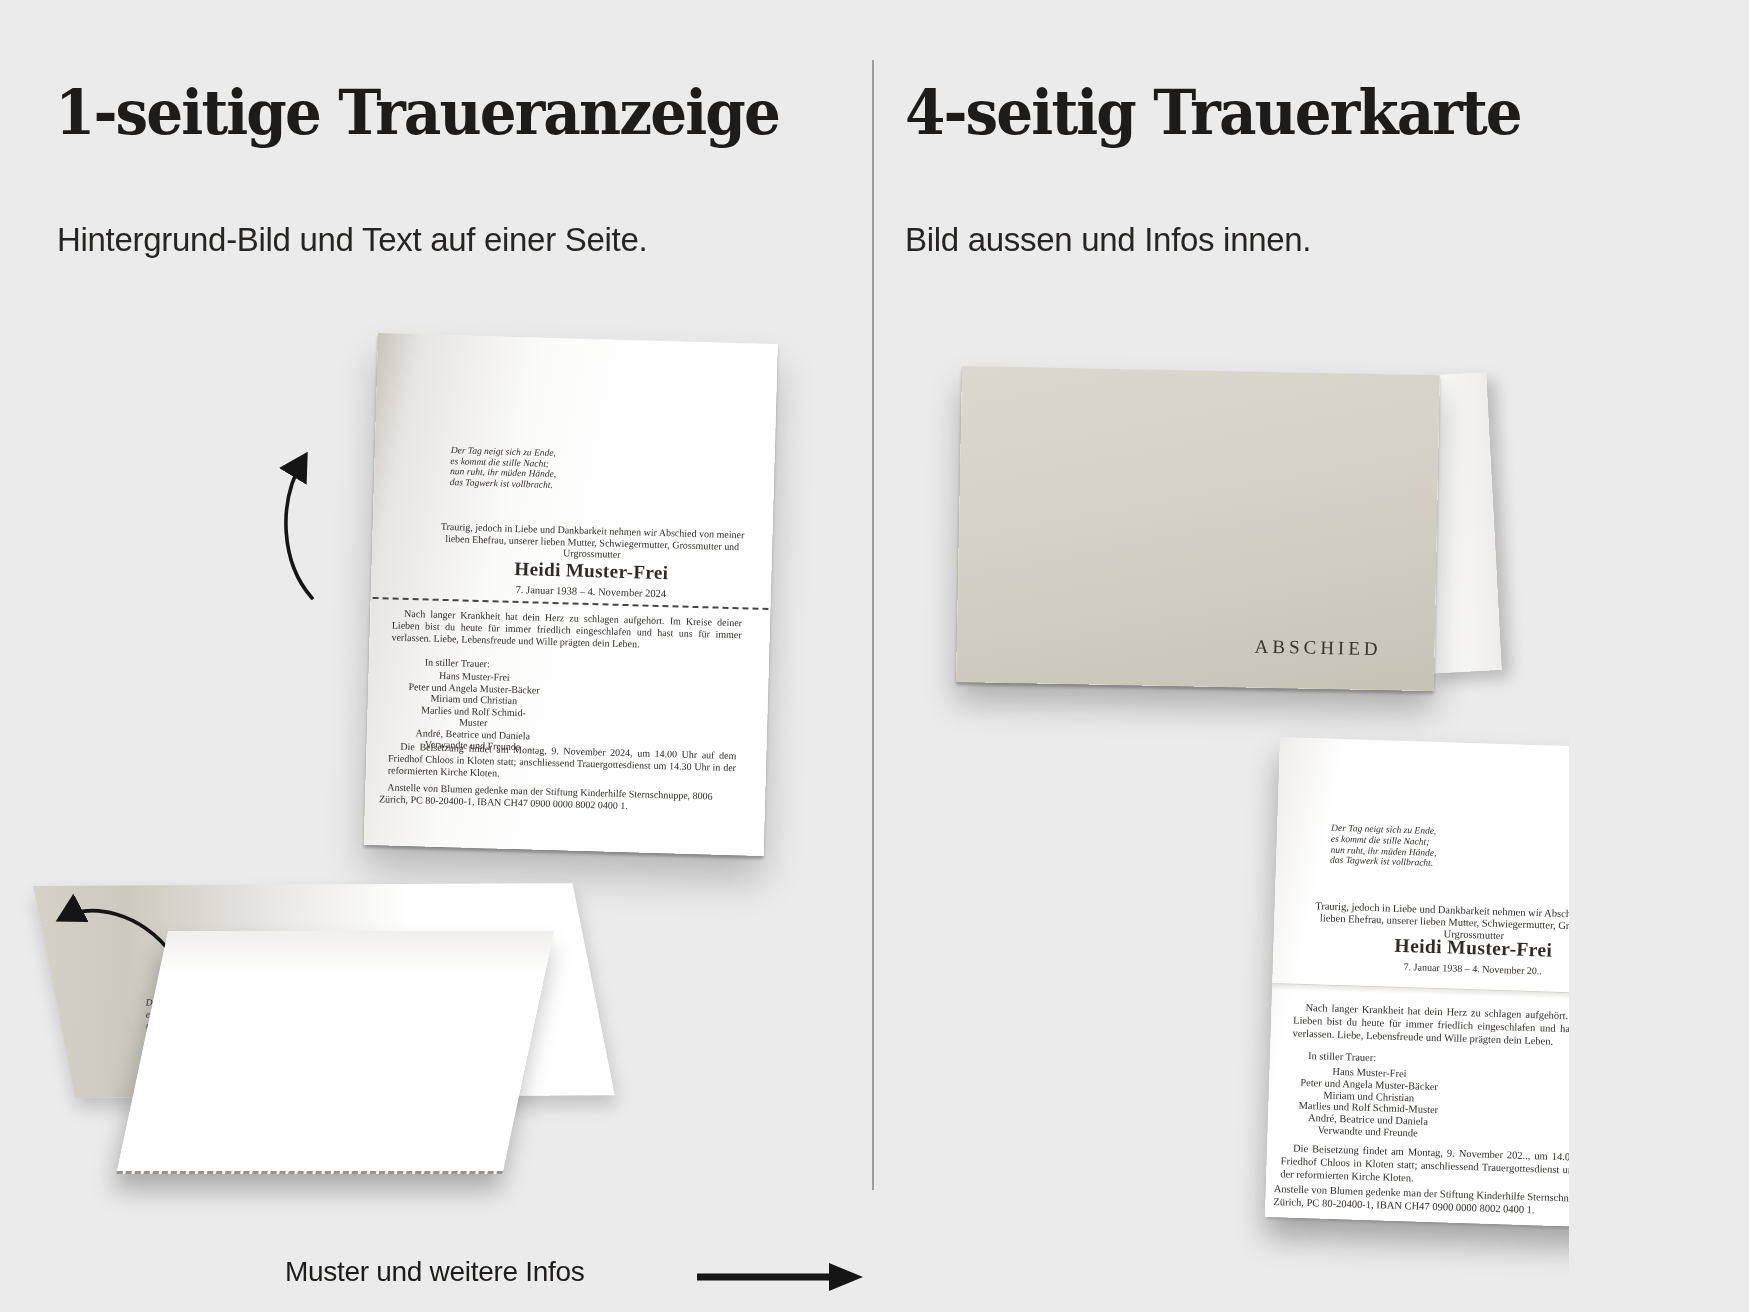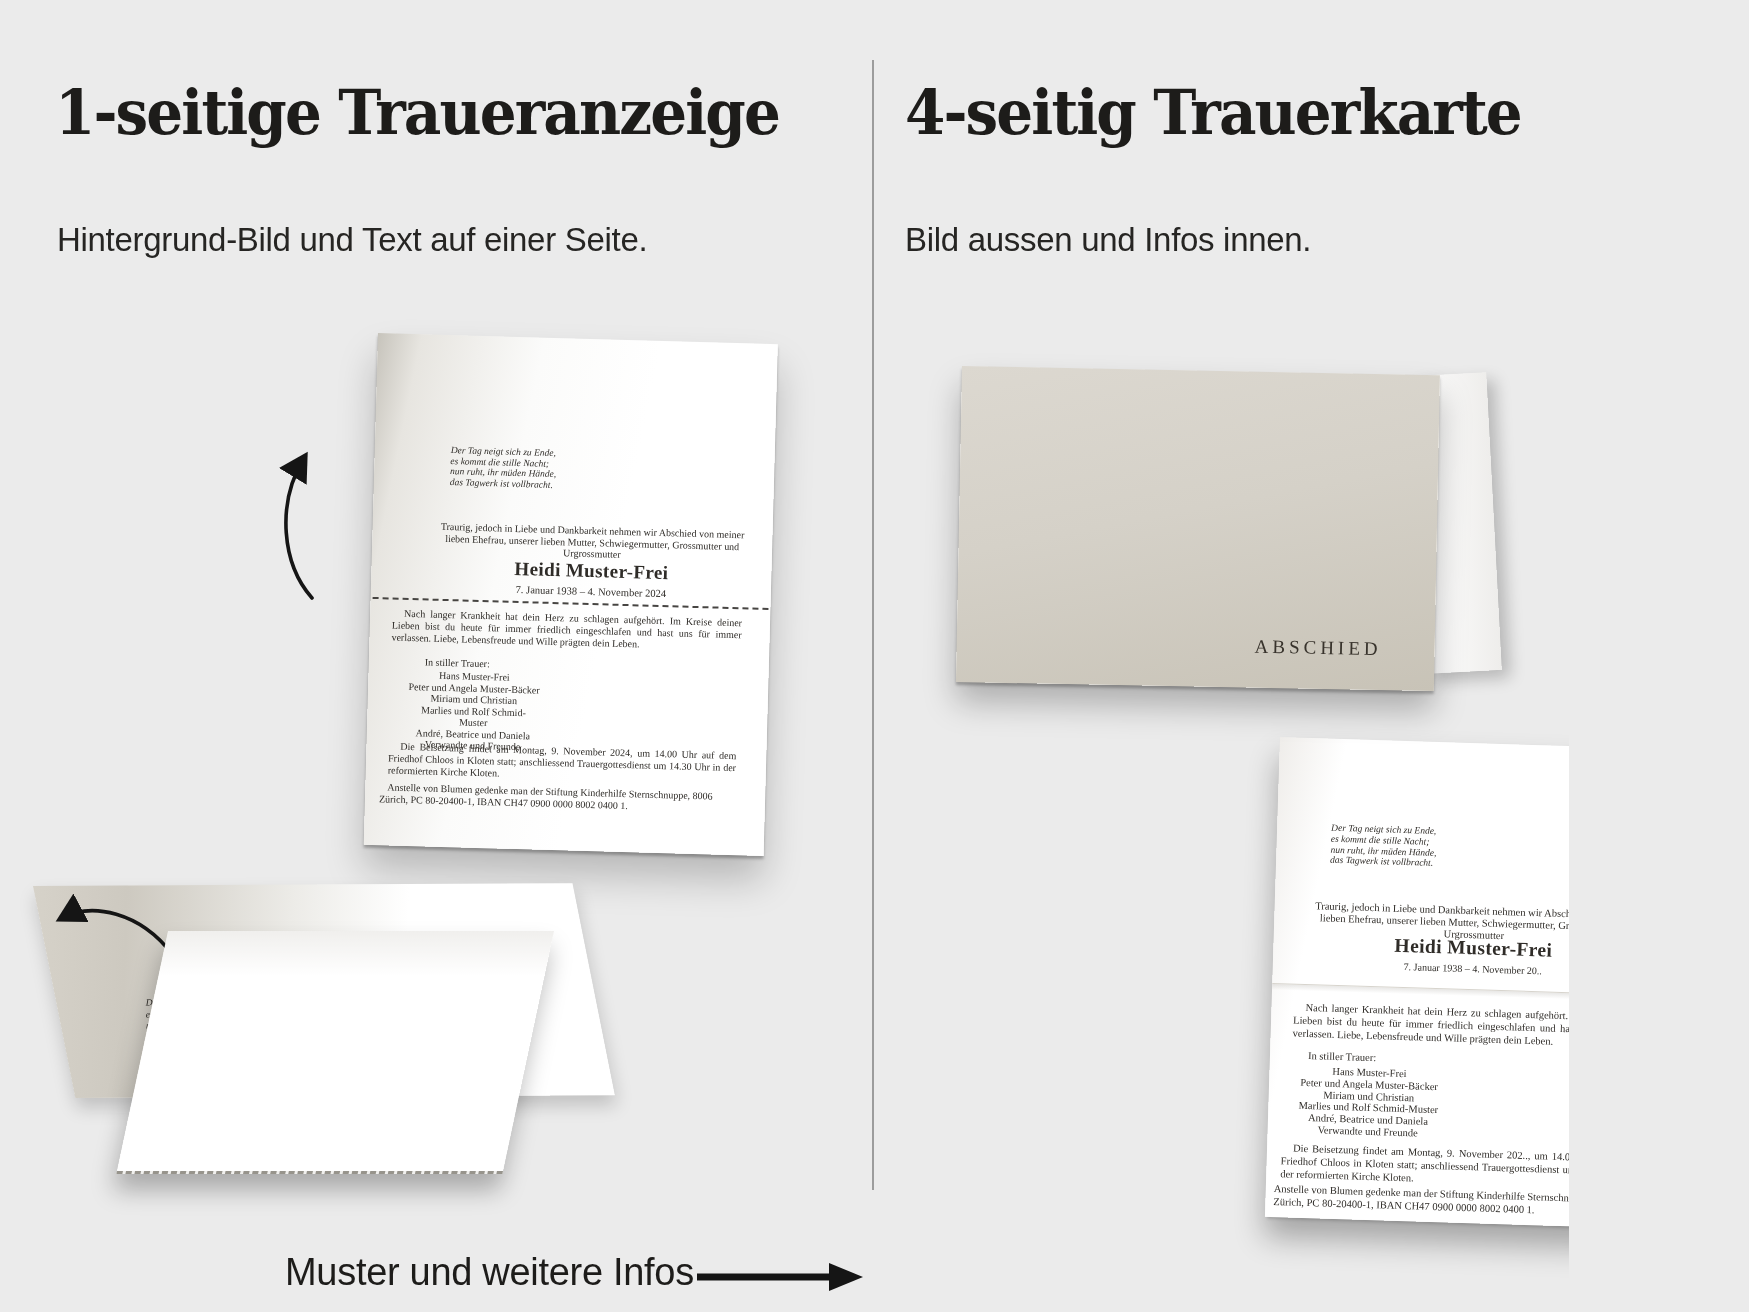--- a/index.html
+++ b/index.html
@@ -39,21 +39,21 @@
       linear-gradient(103deg,#d6d2c9 0%,#cdc9c0 16%,#ecebe7 44%,#ffffff 64%);
       box-shadow:0 10px 18px rgba(0,0,0,.18);z-index:1;}
   .back-frag{position:absolute;left:86px;top:112px;transform:skewX(-11deg);
       font-size:9.5px;line-height:11.5px;}
   .front-blank{position:absolute;left:168px;top:931px;width:386px;height:240px;
       transform:skewX(-12deg);transform-origin:top left;background:
       linear-gradient(to bottom,#f0efed 0px,#ffffff 45px);
       border-bottom:3px dashed #97948c;box-shadow:0 16px 24px rgba(0,0,0,.28);z-index:3;}
   .arrow-svg{position:absolute;z-index:2;}
   
-  .cta-label{position:absolute;left:285px;top:1253px;margin:0;font-size:38px;line-height:38px;
+  .cta-label{position:absolute;left:285px;top:1253px;margin:0;font-size:28px;line-height:38px;
       color:#1d1c1a;letter-spacing:-.3px;white-space:nowrap;}
   
   .page-peek{position:absolute;left:1420px;top:374px;width:74px;height:298px;
       transform:rotate(-3deg);background:linear-gradient(to right,#ffffff,#eeedeb);
       box-shadow:8px 8px 16px rgba(0,0,0,.22);z-index:1;}
   .cover-card{position:absolute;left:962px;top:366px;width:478px;height:316px;
       transform:rotate(1.1deg);transform-origin:top left;background:
       linear-gradient(168deg,#dcd8d0 0%,#d5d1c8 45%,#c8c3b7 100%);
       box-shadow:0 3px 3px rgba(0,0,0,.25),0 20px 32px rgba(0,0,0,.26);z-index:2;}
   .cover-label{position:absolute;right:53px;bottom:30px;font-family:"Liberation Serif",serif;

